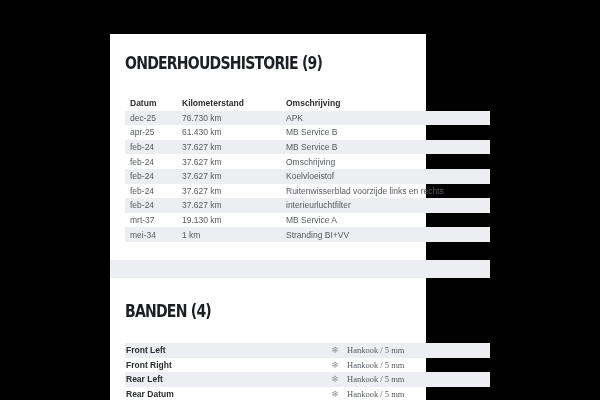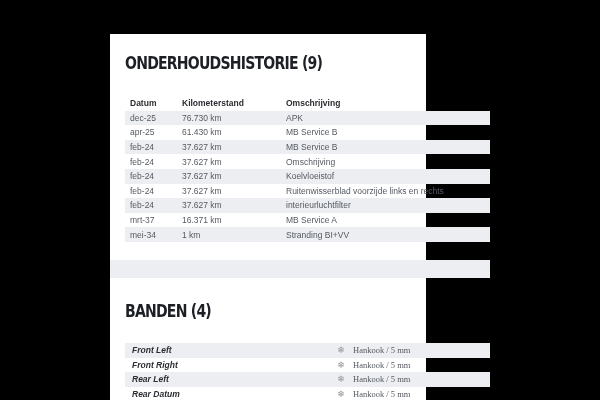--- a/index.html
+++ b/index.html
@@ -24,21 +24,21 @@
     .row {
       height: 14.6px; display: flex; align-items: center;
       font-size: 8.5px; color: #555a60;
     }
     .row.striped { background: #eceef1; }
     .row.head { color: #2a2d31; font-weight: bold; }
     .c-date { width: 52px; padding-left: 5px; }
     .c-km { width: 104px; }
     .c-desc { flex: 1; }
     .band { position: absolute; left: 0; width: 380px; background: #eceef1; }
-    .tyre .name { width: 200px; padding-left: 7px; font-weight: bold; color: #2a2d31; font-style: italic; }
+    .tyre .name { width: 200px; padding-left: 1px; font-weight: bold; color: #2a2d31; }
     .tyre .icon { width: 18px; text-align: center; color: #8b9096; font-size: 9px; }
     .tyre .val { flex: 1; padding-left: 3px; font-family: Liberation Serif, serif; }
   </style>
 </head>
 <body>
 
 <div class="page">
 
   <div class="section-title" style="top:18px;">ONDERHOUDSHISTORIE (9)</div>
 
@@ -78,21 +78,21 @@
       <span class="c-km">37.627 km</span>
       <span class="c-desc">Ruitenwisserblad voorzijde links en rechts</span>
     </div>
     <div class="row striped">
       <span class="c-date">feb-24</span>
       <span class="c-km">37.627 km</span>
       <span class="c-desc">interieurluchtfilter</span>
     </div>
     <div class="row">
       <span class="c-date">mrt-37</span>
-      <span class="c-km">16.371 km</span>
+      <span class="c-km">19.130 km</span>
       <span class="c-desc">MB Service A</span>
     </div>
     <div class="row striped">
       <span class="c-date">mei-34</span>
       <span class="c-km">1 km</span>
       <span class="c-desc">Stranding BI+VV</span>
     </div>
   </div>
 
   <div class="band" style="top:226px; height:18px;"></div>

